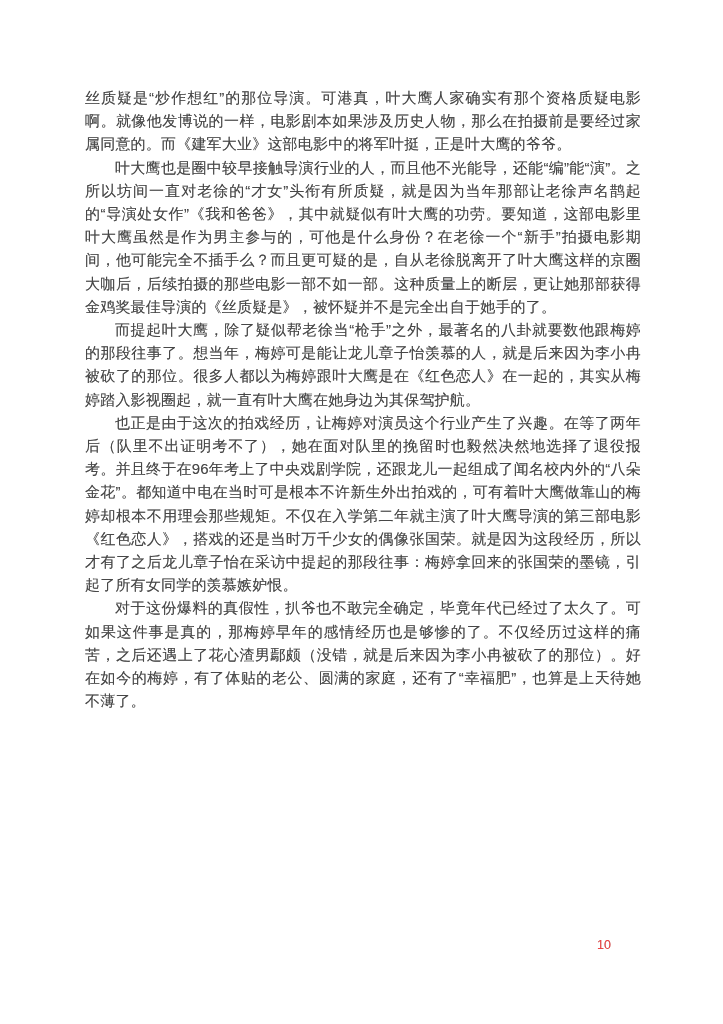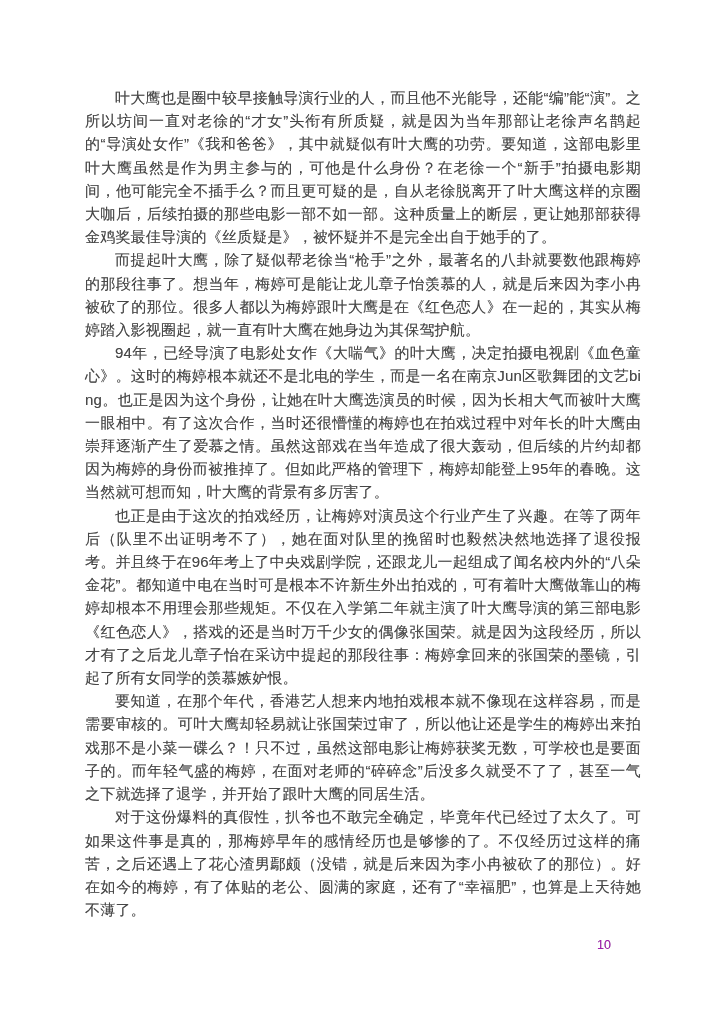--- a/index.html
+++ b/index.html
@@ -35,31 +35,30 @@
     word-break: break-all;
   }
   .text-block p.continuation {
     text-indent: 0;
   }
   .page-number {
     position: absolute;
     left: 597px;
     top: 938px;
     font-size: 12.5px;
-    color: #a21caf;
+    color: #ef4444;
     text-shadow: 0 0 0.4px rgba(90, 90, 90, 0.5);
   }
 </style>
 </head>
 <body>
 
 <div class="page">
   <div class="text-block">
+    <p class="continuation">丝质疑是“炒作想红”的那位导演。可港真，叶大鹰人家确实有那个资格质疑电影啊。就像他发博说的一样，电影剧本如果涉及历史人物，那么在拍摄前是要经过家属同意的。而《建军大业》这部电影中的将军叶挺，正是叶大鹰的爷爷。</p>
     <p>叶大鹰也是圈中较早接触导演行业的人，而且他不光能导，还能“编”能“演”。之所以坊间一直对老徐的“才女”头衔有所质疑，就是因为当年那部让老徐声名鹊起的“导演处女作”《我和爸爸》，其中就疑似有叶大鹰的功劳。要知道，这部电影里叶大鹰虽然是作为男主参与的，可他是什么身份？在老徐一个“新手”拍摄电影期间，他可能完全不插手么？而且更可疑的是，自从老徐脱离开了叶大鹰这样的京圈大咖后，后续拍摄的那些电影一部不如一部。这种质量上的断层，更让她那部获得金鸡奖最佳导演的《丝质疑是》，被怀疑并不是完全出自于她手的了。</p>
     <p>而提起叶大鹰，除了疑似帮老徐当“枪手”之外，最著名的八卦就要数他跟梅婷的那段往事了。想当年，梅婷可是能让龙儿章子怡羡慕的人，就是后来因为李小冉被砍了的那位。很多人都以为梅婷跟叶大鹰是在《红色恋人》在一起的，其实从梅婷踏入影视圈起，就一直有叶大鹰在她身边为其保驾护航。</p>
-    <p>94年，已经导演了电影处女作《大喘气》的叶大鹰，决定拍摄电视剧《血色童心》。这时的梅婷根本就还不是北电的学生，而是一名在南京Jun区歌舞团的文艺bing。也正是因为这个身份，让她在叶大鹰选演员的时候，因为长相大气而被叶大鹰一眼相中。有了这次合作，当时还很懵懂的梅婷也在拍戏过程中对年长的叶大鹰由崇拜逐渐产生了爱慕之情。虽然这部戏在当年造成了很大轰动，但后续的片约却都因为梅婷的身份而被推掉了。但如此严格的管理下，梅婷却能登上95年的春晚。这当然就可想而知，叶大鹰的背景有多厉害了。</p>
     <p>也正是由于这次的拍戏经历，让梅婷对演员这个行业产生了兴趣。在等了两年后（队里不出证明考不了），她在面对队里的挽留时也毅然决然地选择了退役报考。并且终于在96年考上了中央戏剧学院，还跟龙儿一起组成了闻名校内外的“八朵金花”。都知道中电在当时可是根本不许新生外出拍戏的，可有着叶大鹰做靠山的梅婷却根本不用理会那些规矩。不仅在入学第二年就主演了叶大鹰导演的第三部电影《红色恋人》，搭戏的还是当时万千少女的偶像张国荣。就是因为这段经历，所以才有了之后龙儿章子怡在采访中提起的那段往事：梅婷拿回来的张国荣的墨镜，引起了所有女同学的羡慕嫉妒恨。</p>
-    <p>要知道，在那个年代，香港艺人想来内地拍戏根本就不像现在这样容易，而是需要审核的。可叶大鹰却轻易就让张国荣过审了，所以他让还是学生的梅婷出来拍戏那不是小菜一碟么？！只不过，虽然这部电影让梅婷获奖无数，可学校也是要面子的。而年轻气盛的梅婷，在面对老师的“碎碎念”后没多久就受不了了，甚至一气之下就选择了退学，并开始了跟叶大鹰的同居生活。</p>
     <p>对于这份爆料的真假性，扒爷也不敢完全确定，毕竟年代已经过了太久了。可如果这件事是真的，那梅婷早年的感情经历也是够惨的了。不仅经历过这样的痛苦，之后还遇上了花心渣男鄢颇（没错，就是后来因为李小冉被砍了的那位）。好在如今的梅婷，有了体贴的老公、圆满的家庭，还有了“幸福肥”，也算是上天待她不薄了。</p>
 
   </div>
   <div class="page-number">10</div>
 </div>
 
 </body></html>

